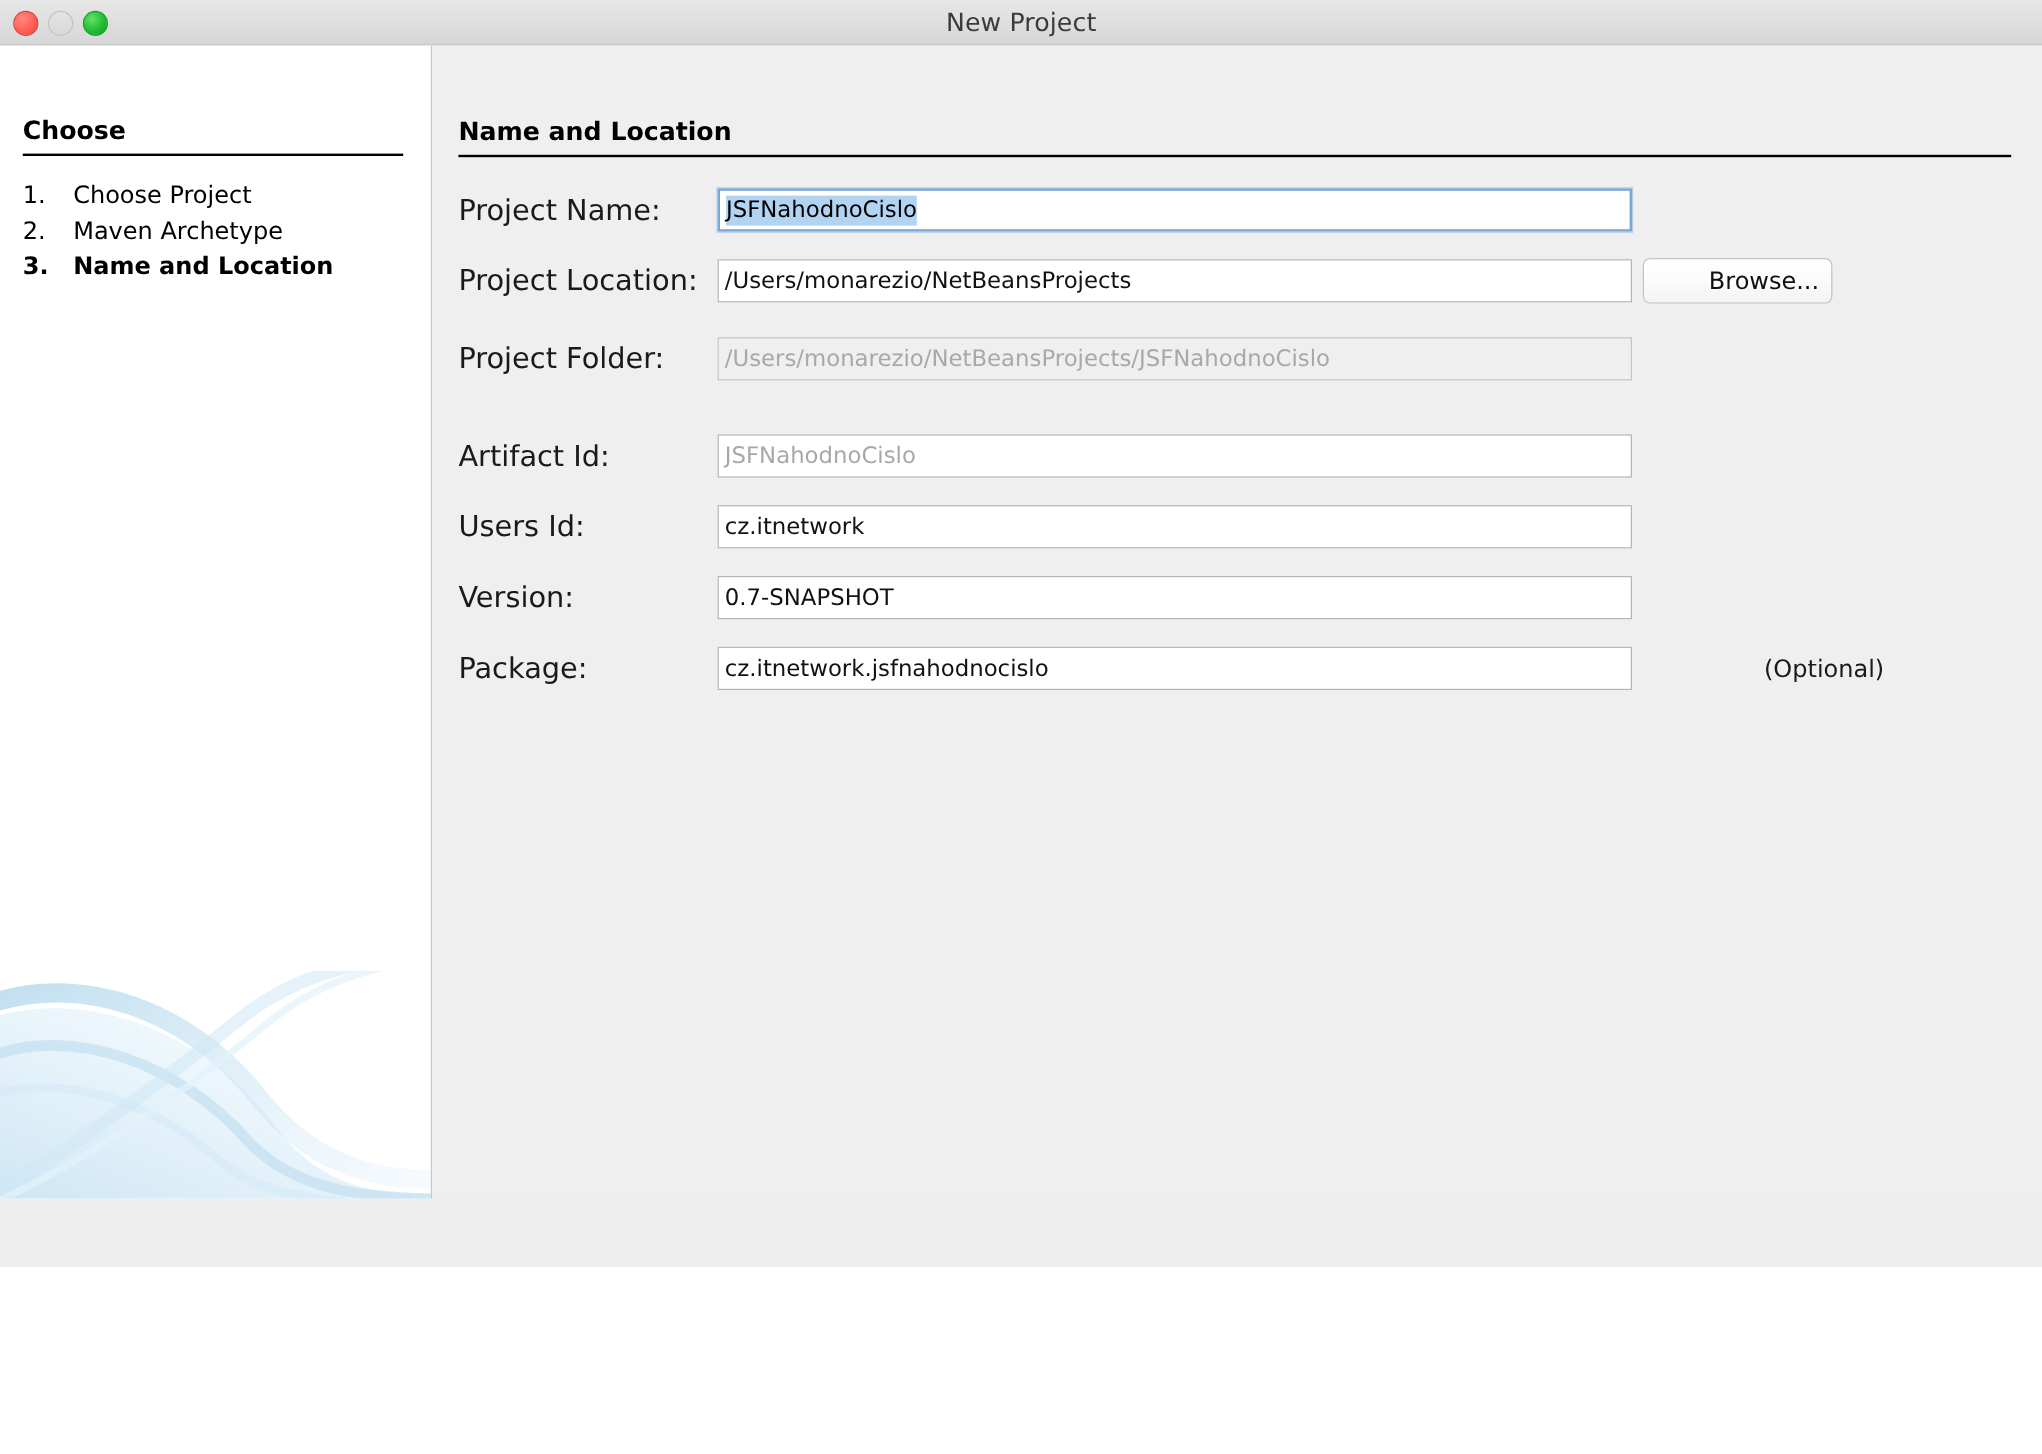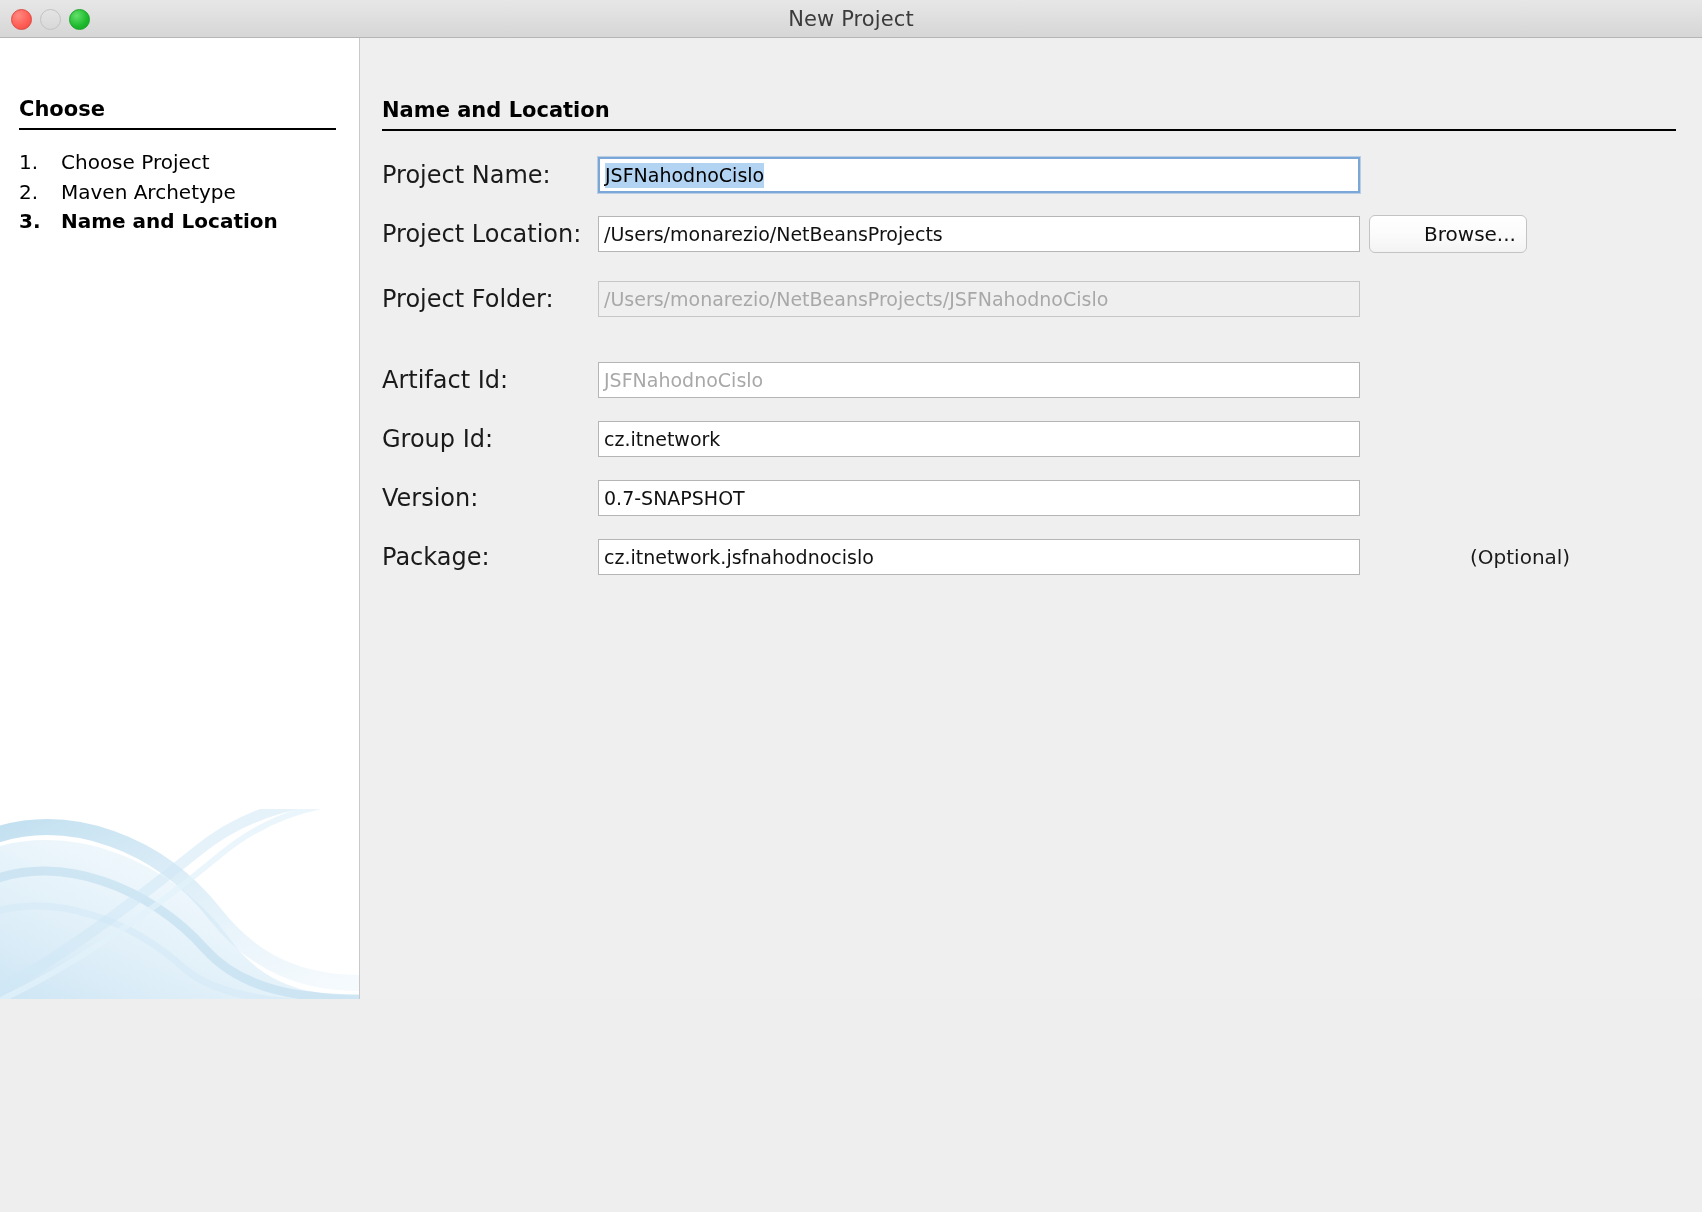--- a/index.html
+++ b/index.html
@@ -7,21 +7,21 @@
     padding: 0;
     background: #ffffff;
   }
   body {
     font-family: "DejaVu Sans", "Liberation Sans", sans-serif;
     -webkit-font-smoothing: antialiased;
   }
   #window {
     position: relative;
     width: 1702px;
-    height: 1212px;
+    height: 1056px;
     overflow: hidden;
     background: #eeeeee;
     box-sizing: border-box;
   }
 
   
   #titlebar {
     position: relative;
     height: 38px;
     width: 100%;
@@ -349,21 +349,21 @@
         <span class="field-label">Project Folder:</span>
         <div class="field-box disabled">/Users/monarezio/NetBeansProjects/JSFNahodnoCislo</div>
       </div>
 
       <div class="form-row" style="top:324px;">
         <span class="field-label">Artifact Id:</span>
         <div class="field-box greytext">JSFNahodnoCislo</div>
       </div>
 
       <div class="form-row" style="top:383px;">
-        <span class="field-label">Group Id:</span>
+        <span class="field-label">Users Id:</span>
         <div class="field-box">cz.itnetwork</div>
       </div>
 
       <div class="form-row" style="top:442px;">
         <span class="field-label">Version:</span>
         <div class="field-box">0.7-SNAPSHOT</div>
       </div>
 
       <div class="form-row" style="top:501px;">
         <span class="field-label">Package:</span>

